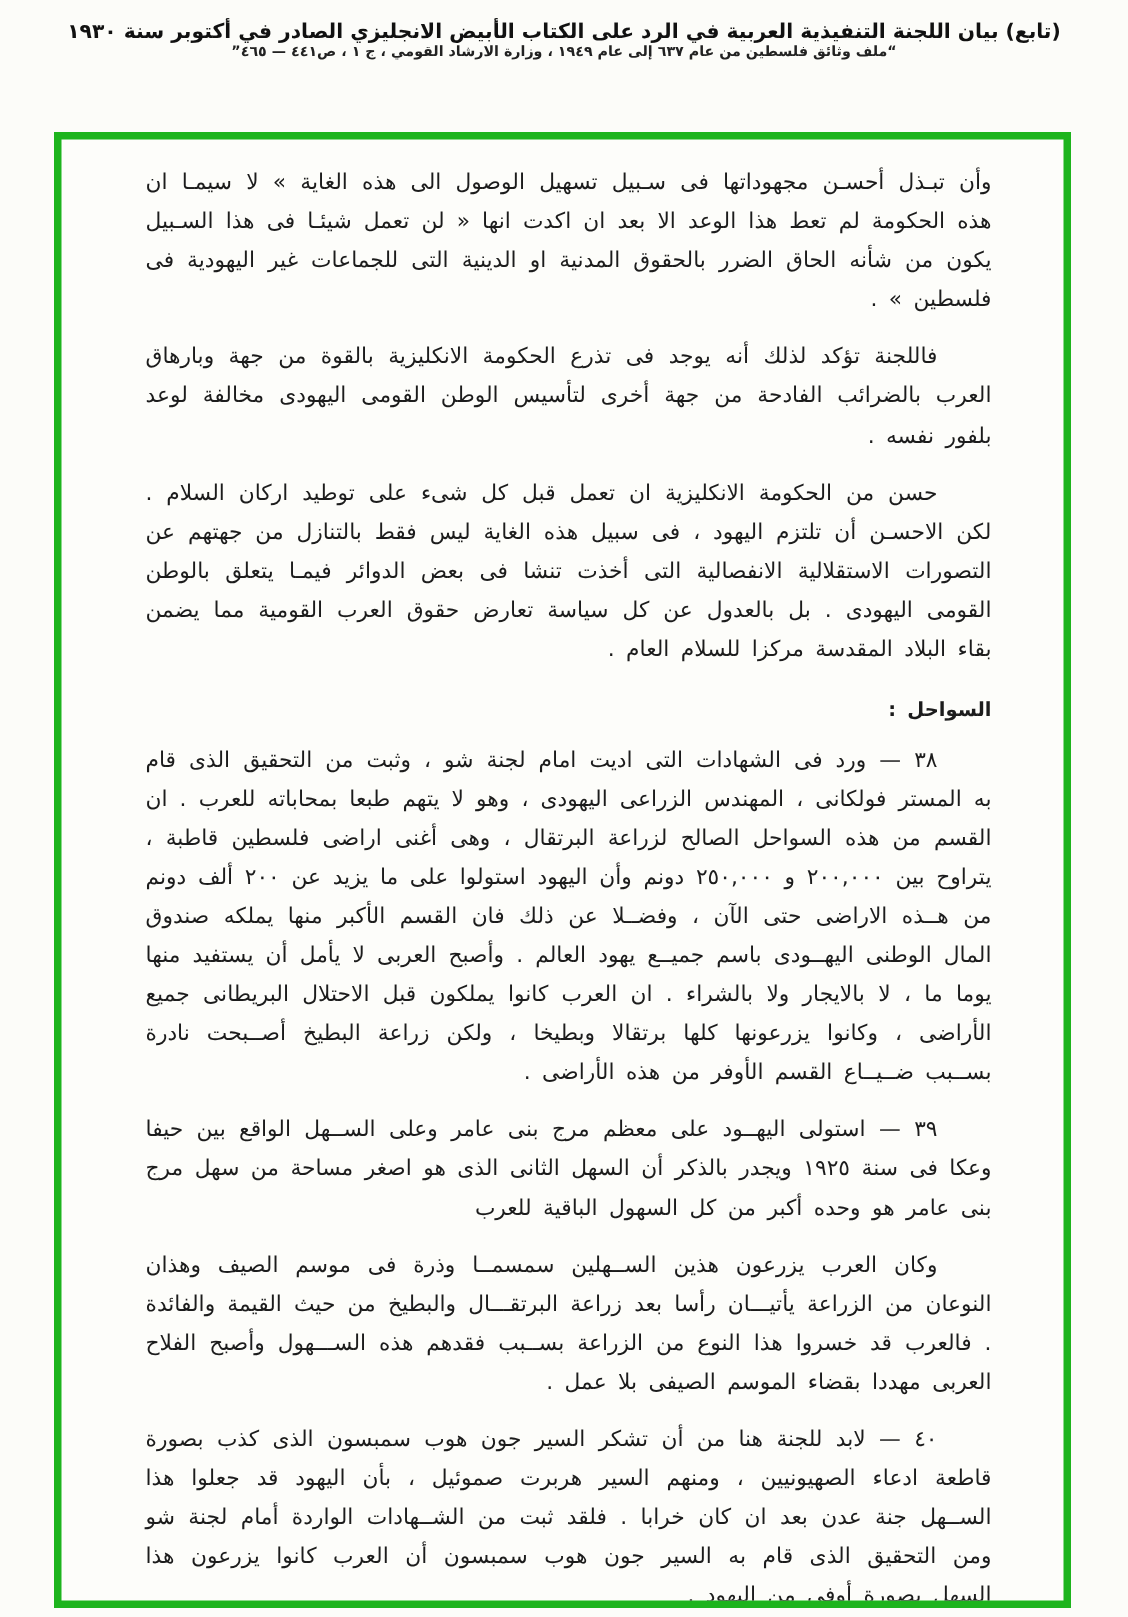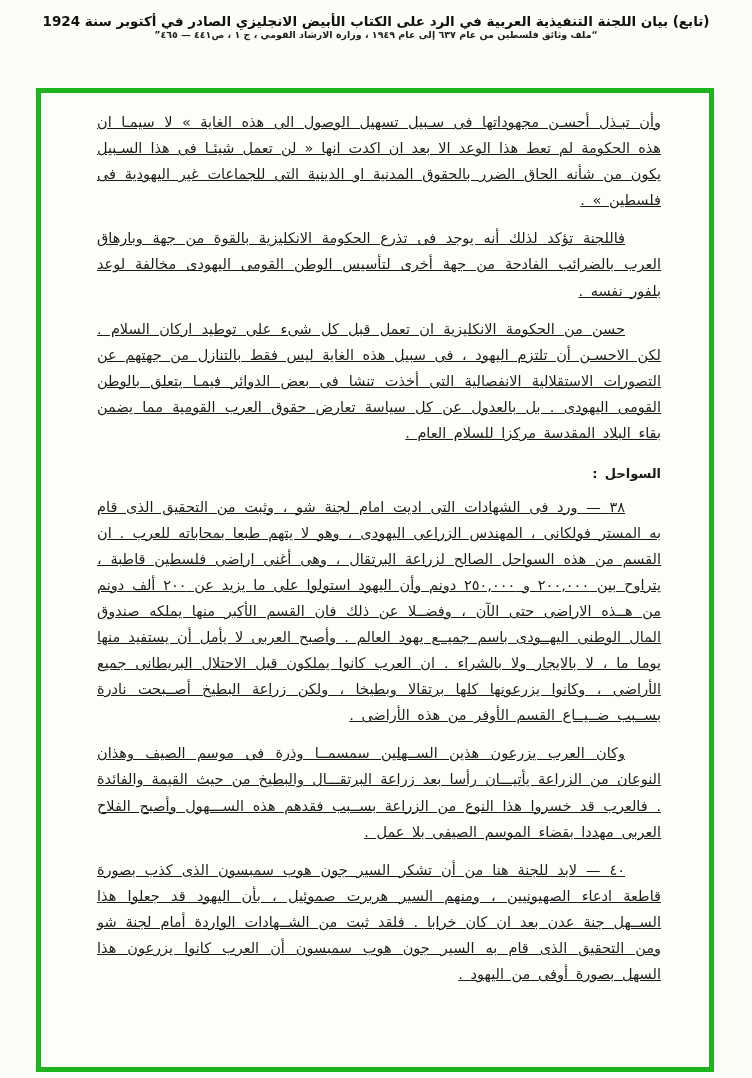--- a/index.html
+++ b/index.html
@@ -45,44 +45,44 @@
     text-align: justify;
     padding: 16px 48px 10px 56px;
     font-size: 14.5px;
     line-height: 1.8;
     word-spacing: 3px;
     letter-spacing: 0.3px;
   }
   .paragraph {
     margin: 0 0 12px 0;
     text-indent: 36px;
-    text-decoration: underline;
   }
   .paragraph.no-indent {
     text-indent: 0;
   }
   .section-heading {
     margin: 16px 0 8px 0;
     font-weight: bold;
     font-size: 13px;
     text-indent: 0;
     text-align: right;
   }
 </style>
 </head>
 <body>
 
 <header class="page-header">
-  <div class="doc-title">(تابع) بيان اللجنة التنفيذية العربية في الرد على الكتاب الأبيض الانجليزي الصادر في أكتوبر سنة 1924</div>
+  <div class="doc-title">(تابع) بيان اللجنة التنفيذية العربية في الرد على الكتاب الأبيض الانجليزي الصادر في أكتوبر سنة ١٩٣٠</div>
   <div class="doc-source">“ملف وثائق فلسطين من عام ٦٣٧ إلى عام ١٩٤٩ ، وزارة الارشاد القومي ، ج ١ ، ص٤٤١ — ٤٦٥”</div>
 </header>
 
 <main class="green-frame">
   <div class="doc-body">
       <p class="paragraph no-indent">وأن تبـذل أحسـن مجهوداتها فى سـبيل تسهيل الوصول الى هذه الغاية » لا سيمـا ان هذه الحكومة لم تعط هذا الوعد الا بعد ان اكدت انها « لن تعمل شيئـا فى هذا السـبيل يكون من شأنه الحاق الضرر بالحقوق المدنية او الدينية التى للجماعات غير اليهودية فى فلسطين » .</p>
       <p class="paragraph">فاللجنة تؤكد لذلك أنه يوجد فى تذرع الحكومة الانكليزية بالقوة من جهة وبارهاق العرب بالضرائب الفادحة من جهة أخرى لتأسيس الوطن القومى اليهودى مخالفة لوعد بلفور نفسه .</p>
       <p class="paragraph">حسن من الحكومة الانكليزية ان تعمل قبل كل شىء على توطيد اركان السلام . لكن الاحسـن أن تلتزم اليهود ، فى سبيل هذه الغاية ليس فقط بالتنازل من جهتهم عن التصورات الاستقلالية الانفصالية التى أخذت تنشا فى بعض الدوائر فيمـا يتعلق بالوطن القومى اليهودى . بل بالعدول عن كل سياسة تعارض حقوق العرب القومية مما يضمن بقاء البلاد المقدسة مركزا للسلام العام .</p>
       <p class="section-heading">السواحل :</p>
       <p class="paragraph">٣٨ — ورد فى الشهادات التى اديت امام لجنة شو ، وثبت من التحقيق الذى قام به المستر فولكانى ، المهندس الزراعى اليهودى ، وهو لا يتهم طبعا بمحاباته للعرب . ان القسم من هذه السواحل الصالح لزراعة البرتقال ، وهى أغنى اراضى فلسطين قاطبة ، يتراوح بين ٢٠٠,٠٠٠ و ٢٥٠,٠٠٠ دونم وأن اليهود استولوا على ما يزيد عن ٢٠٠ ألف دونم من هــذه الاراضى حتى الآن ، وفضــلا عن ذلك فان القسم الأكبر منها يملكه صندوق المال الوطنى اليهــودى باسم جميــع يهود العالم . وأصبح العربى لا يأمل أن يستفيد منها يوما ما ، لا بالايجار ولا بالشراء . ان العرب كانوا يملكون قبل الاحتلال البريطانى جميع الأراضى ، وكانوا يزرعونها كلها برتقالا وبطيخا ، ولكن زراعة البطيخ أصــبحت نادرة بســبب ضــيــاع القسم الأوفر من هذه الأراضى .</p>
+      <p class="paragraph">٣٩ — استولى اليهــود على معظم مرج بنى عامر وعلى الســهل الواقع بين حيفا وعكا فى سنة ١٩٢٥ ويجدر بالذكر أن السهل الثانى الذى هو اصغر مساحة من سهل مرج بنى عامر هو وحده أكبر من كل السهول الباقية للعرب</p>
       <p class="paragraph">وكان العرب يزرعون هذين الســهلين سمسمــا وذرة فى موسم الصيف وهذان النوعان من الزراعة يأتيـــان رأسا بعد زراعة البرتقـــال والبطيخ من حيث القيمة والفائدة . فالعرب قد خسروا هذا النوع من الزراعة بســبب فقدهم هذه الســـهول وأصبح الفلاح العربى مهددا بقضاء الموسم الصيفى بلا عمل .</p>
       <p class="paragraph">٤٠ — لابد للجنة هنا من أن تشكر السير جون هوب سمبسون الذى كذب بصورة قاطعة ادعاء الصهيونيين ، ومنهم السير هربرت صموئيل ، بأن اليهود قد جعلوا هذا الســهل جنة عدن بعد ان كان خرابا . فلقد ثبت من الشــهادات الواردة أمام لجنة شو ومن التحقيق الذى قام به السير جون هوب سمبسون أن العرب كانوا يزرعون هذا السهل بصورة أوفى من اليهود .</p>
     </div>
 </main>
 
 </body></html>

